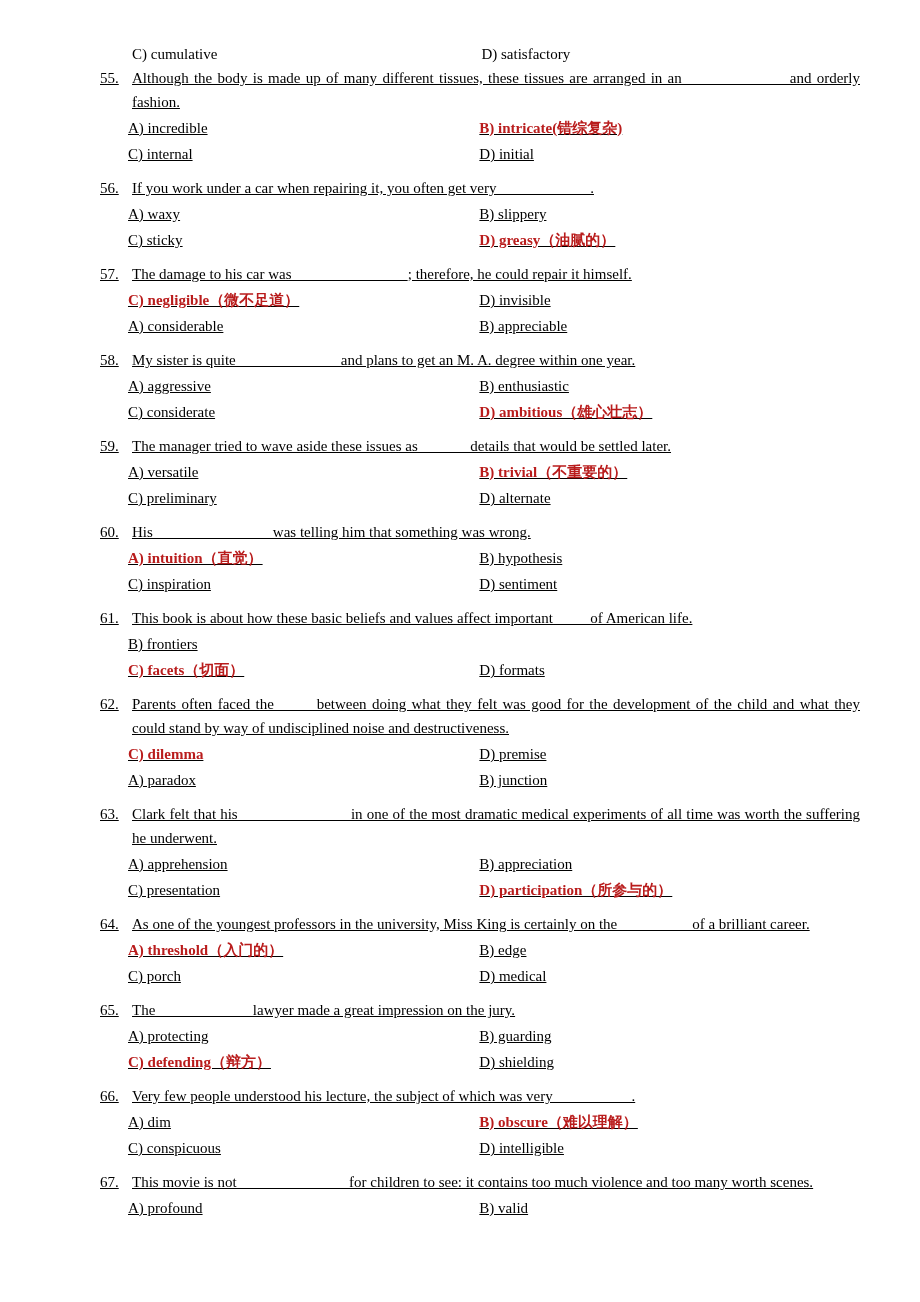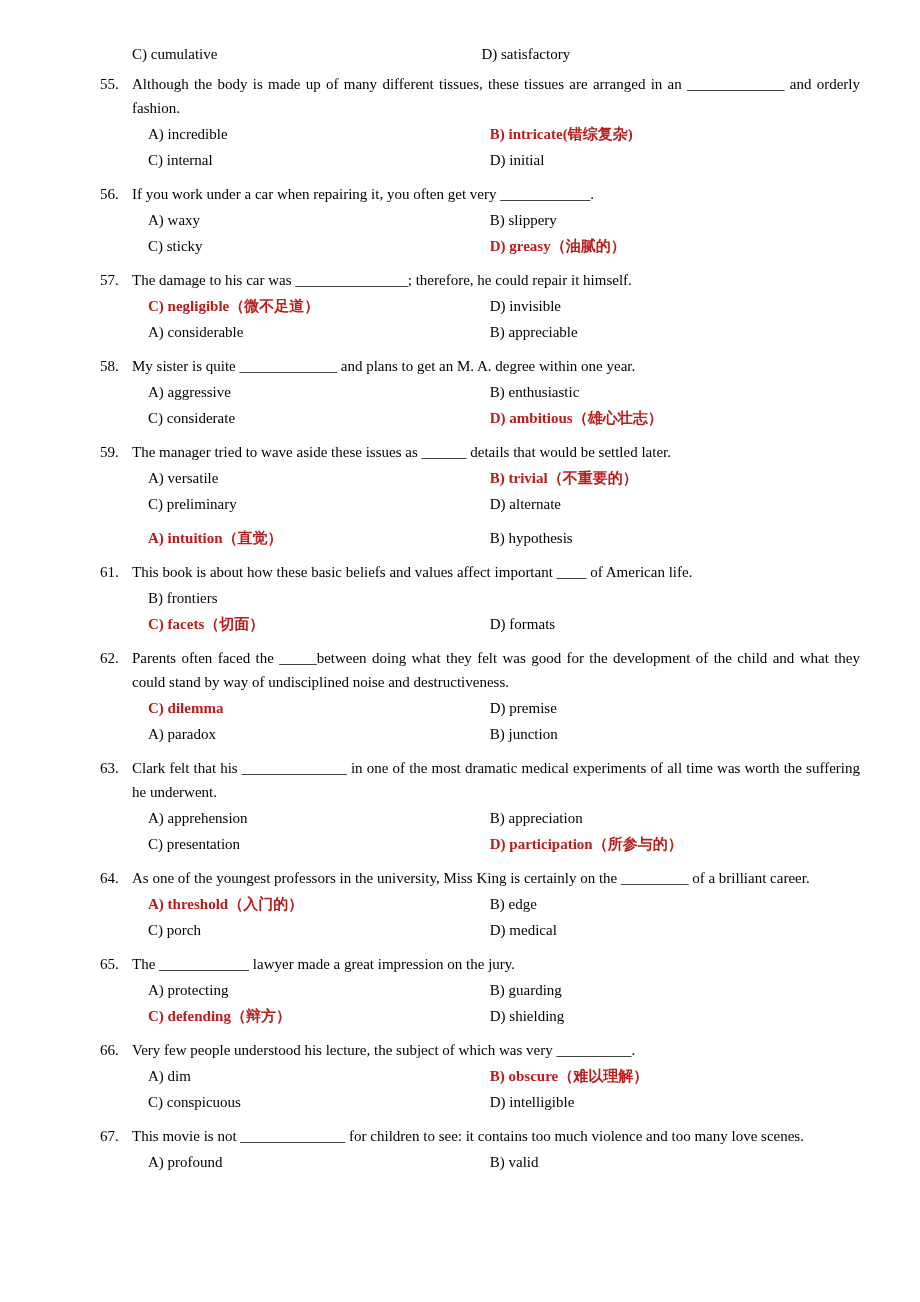--- a/index.html
+++ b/index.html
@@ -6,51 +6,51 @@
     body {
       background: #fff;
       font-family: "Times New Roman", Times, serif;
       font-size: 15px;
       color: #000;
       padding: 40px 60px 40px 100px;
       line-height: 1.6;
     }
     .question-block {
       margin-bottom: 10px;
+      text-decoration: underline;
     }
     .question-line {
       display: flex;
       align-items: flex-start;
       text-align: justify;
     }
     .q-num {
       min-width: 32px;
       font-weight: normal;
     }
     .q-text {
       flex: 1;
     }
     .options-row {
       display: flex;
       margin-top: 2px;
-      margin-left: 48px;
+      margin-left: 28px;
     }
     .option-left {
       width: 48%;
     }
     .option-right {
       width: 52%;
     }
     .correct {
       color: #b91c1c;
       font-weight: bold;
     }
     .top-line {
       margin-left: 32px;
-      margin-bottom: 6px;
     }
   </style>
 </head>
 <body>
 
 <div>
 
   <div class="options-row top-line">
     <div class="option-left">C) cumulative</div>
     <div class="option-right">D) satisfactory</div>
@@ -121,24 +121,32 @@
         <div class="options-row">
           <div class="option-left">A) versatile</div>
           <div class="option-right correct">B) trivial（不重要的）</div>
         </div>
         <div class="options-row">
           <div class="option-left">C) preliminary</div>
           <div class="option-right">D) alternate</div>
         </div>
       </div>
       <div class="question-block">
+        <div class="question-line">
+          <span class="q-num">60.</span>
+          <span class="q-text">His _______________ was telling him that something was wrong.</span>
+        </div>
         <div class="options-row">
           <div class="option-left correct">A) intuition（直觉）</div>
           <div class="option-right">B) hypothesis</div>
         </div>
+        <div class="options-row">
+          <div class="option-left">C) inspiration</div>
+          <div class="option-right">D) sentiment</div>
+        </div>
       </div>
       <div class="question-block">
         <div class="question-line">
           <span class="q-num">61.</span>
           <span class="q-text">This book is about how these basic beliefs and values affect important ____ of American life.</span>
         </div>
         <div class="options-row">
           <div class="option-right">B) frontiers</div>
         </div>
         <div class="options-row">
@@ -212,21 +220,21 @@
           <div class="option-right correct">B) obscure（难以理解）</div>
         </div>
         <div class="options-row">
           <div class="option-left">C) conspicuous</div>
           <div class="option-right">D) intelligible</div>
         </div>
       </div>
       <div class="question-block">
         <div class="question-line">
           <span class="q-num">67.</span>
-          <span class="q-text">This movie is not ______________ for children to see: it contains too much violence and too many love scenes.</span>
+          <span class="q-text">This movie is not ______________ for children to see: it contains too much violence and too many worth scenes.</span>
         </div>
         <div class="options-row">
           <div class="option-left">A) profound</div>
           <div class="option-right">B) valid</div>
         </div>
       </div>
     </div>
 </div>
 
 </body></html>

